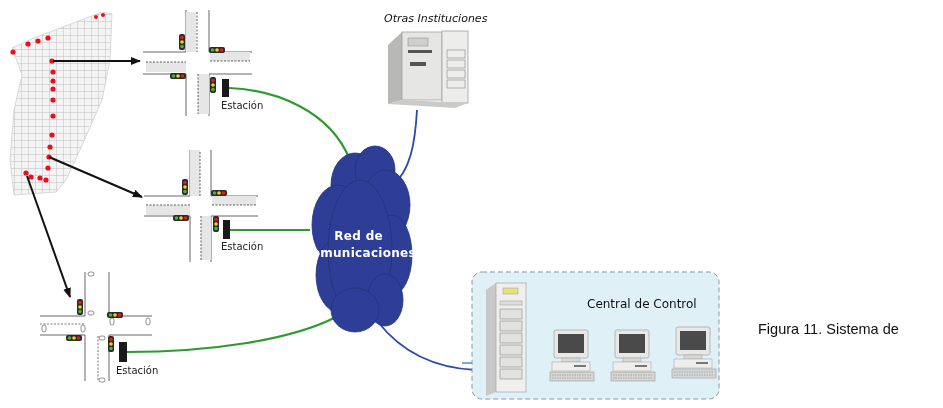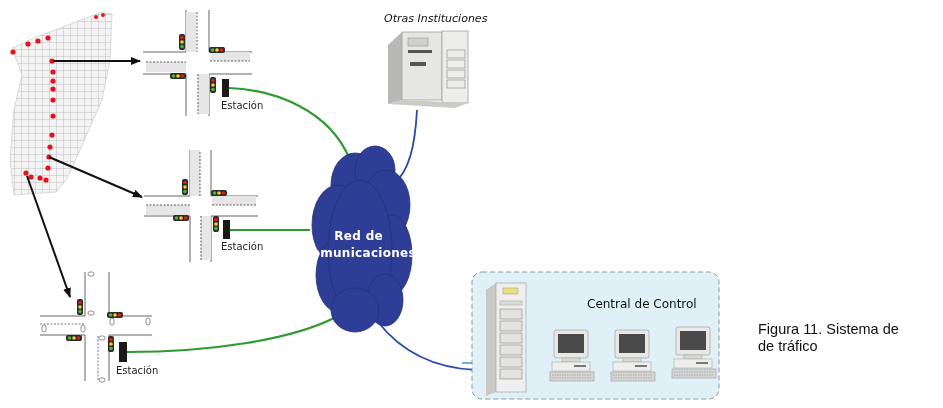--- a/index.html
+++ b/index.html
@@ -230,14 +230,13 @@
 <div class="lbl station-lbl" style="left:116px; top:365px;">Estación</div>
 
 <div class="lbl cloud-lbl" style="left:333px; top:229px; width:50px;">Red de</div>
 <div class="lbl cloud-lbl" style="left:298px; top:246px; width:118px;">Comunicaciones</div>
 
 <div class="lbl inst-lbl" style="left:384px; top:12px;font-style:italic;">Otras Instituciones</div>
 <div class="lbl central-lbl" style="left:567px; top:297px;margin-left:20px;">Central de Control</div>
 
 <div class="caption">
   <div>Figura 11. Sistema de</div>
-  <div>de tráfico</div>
 </div>
 
 </body></html>

